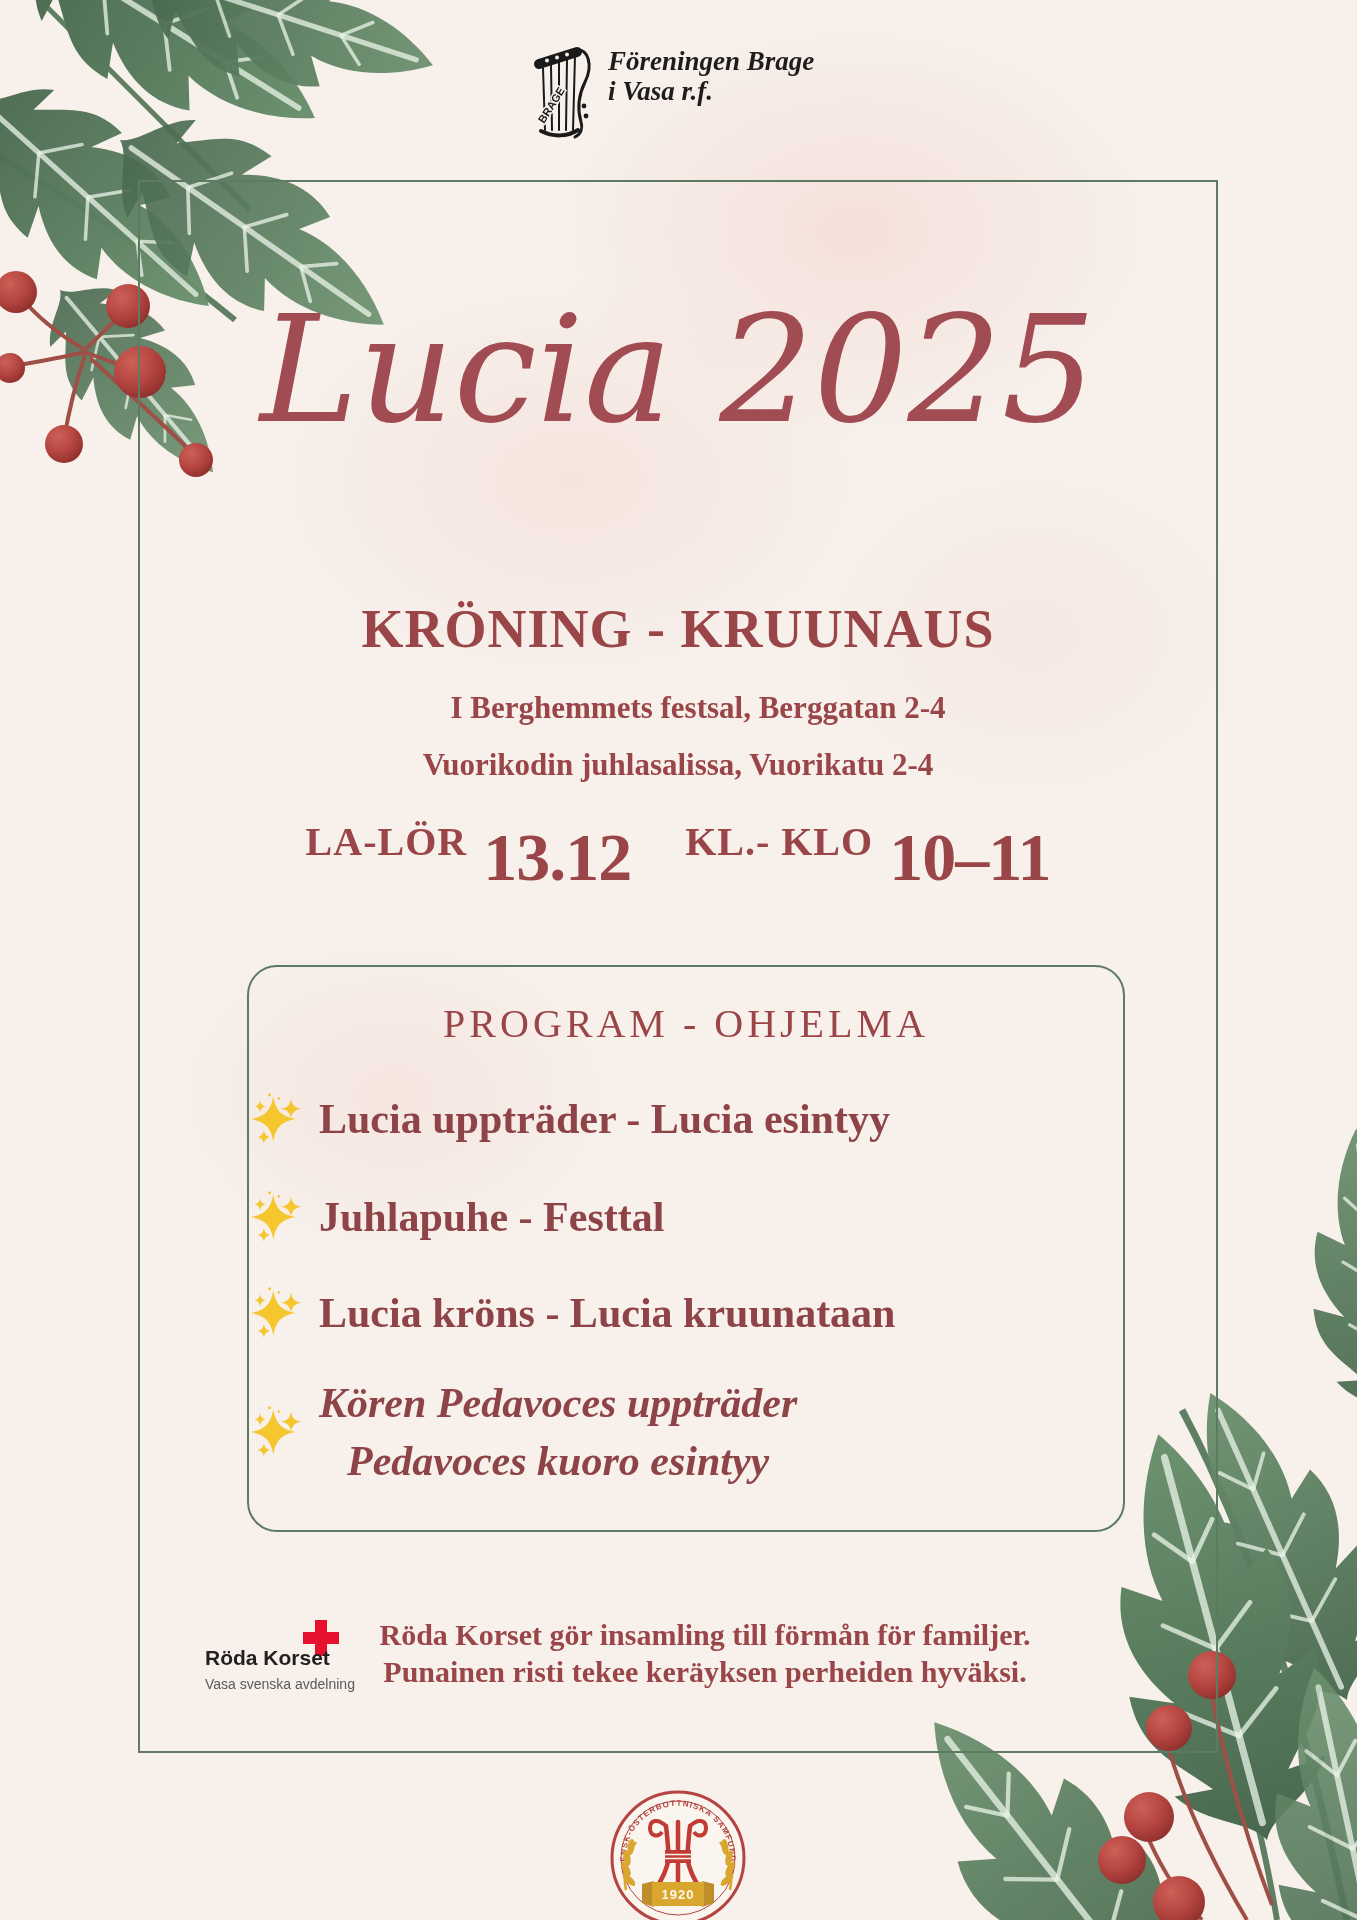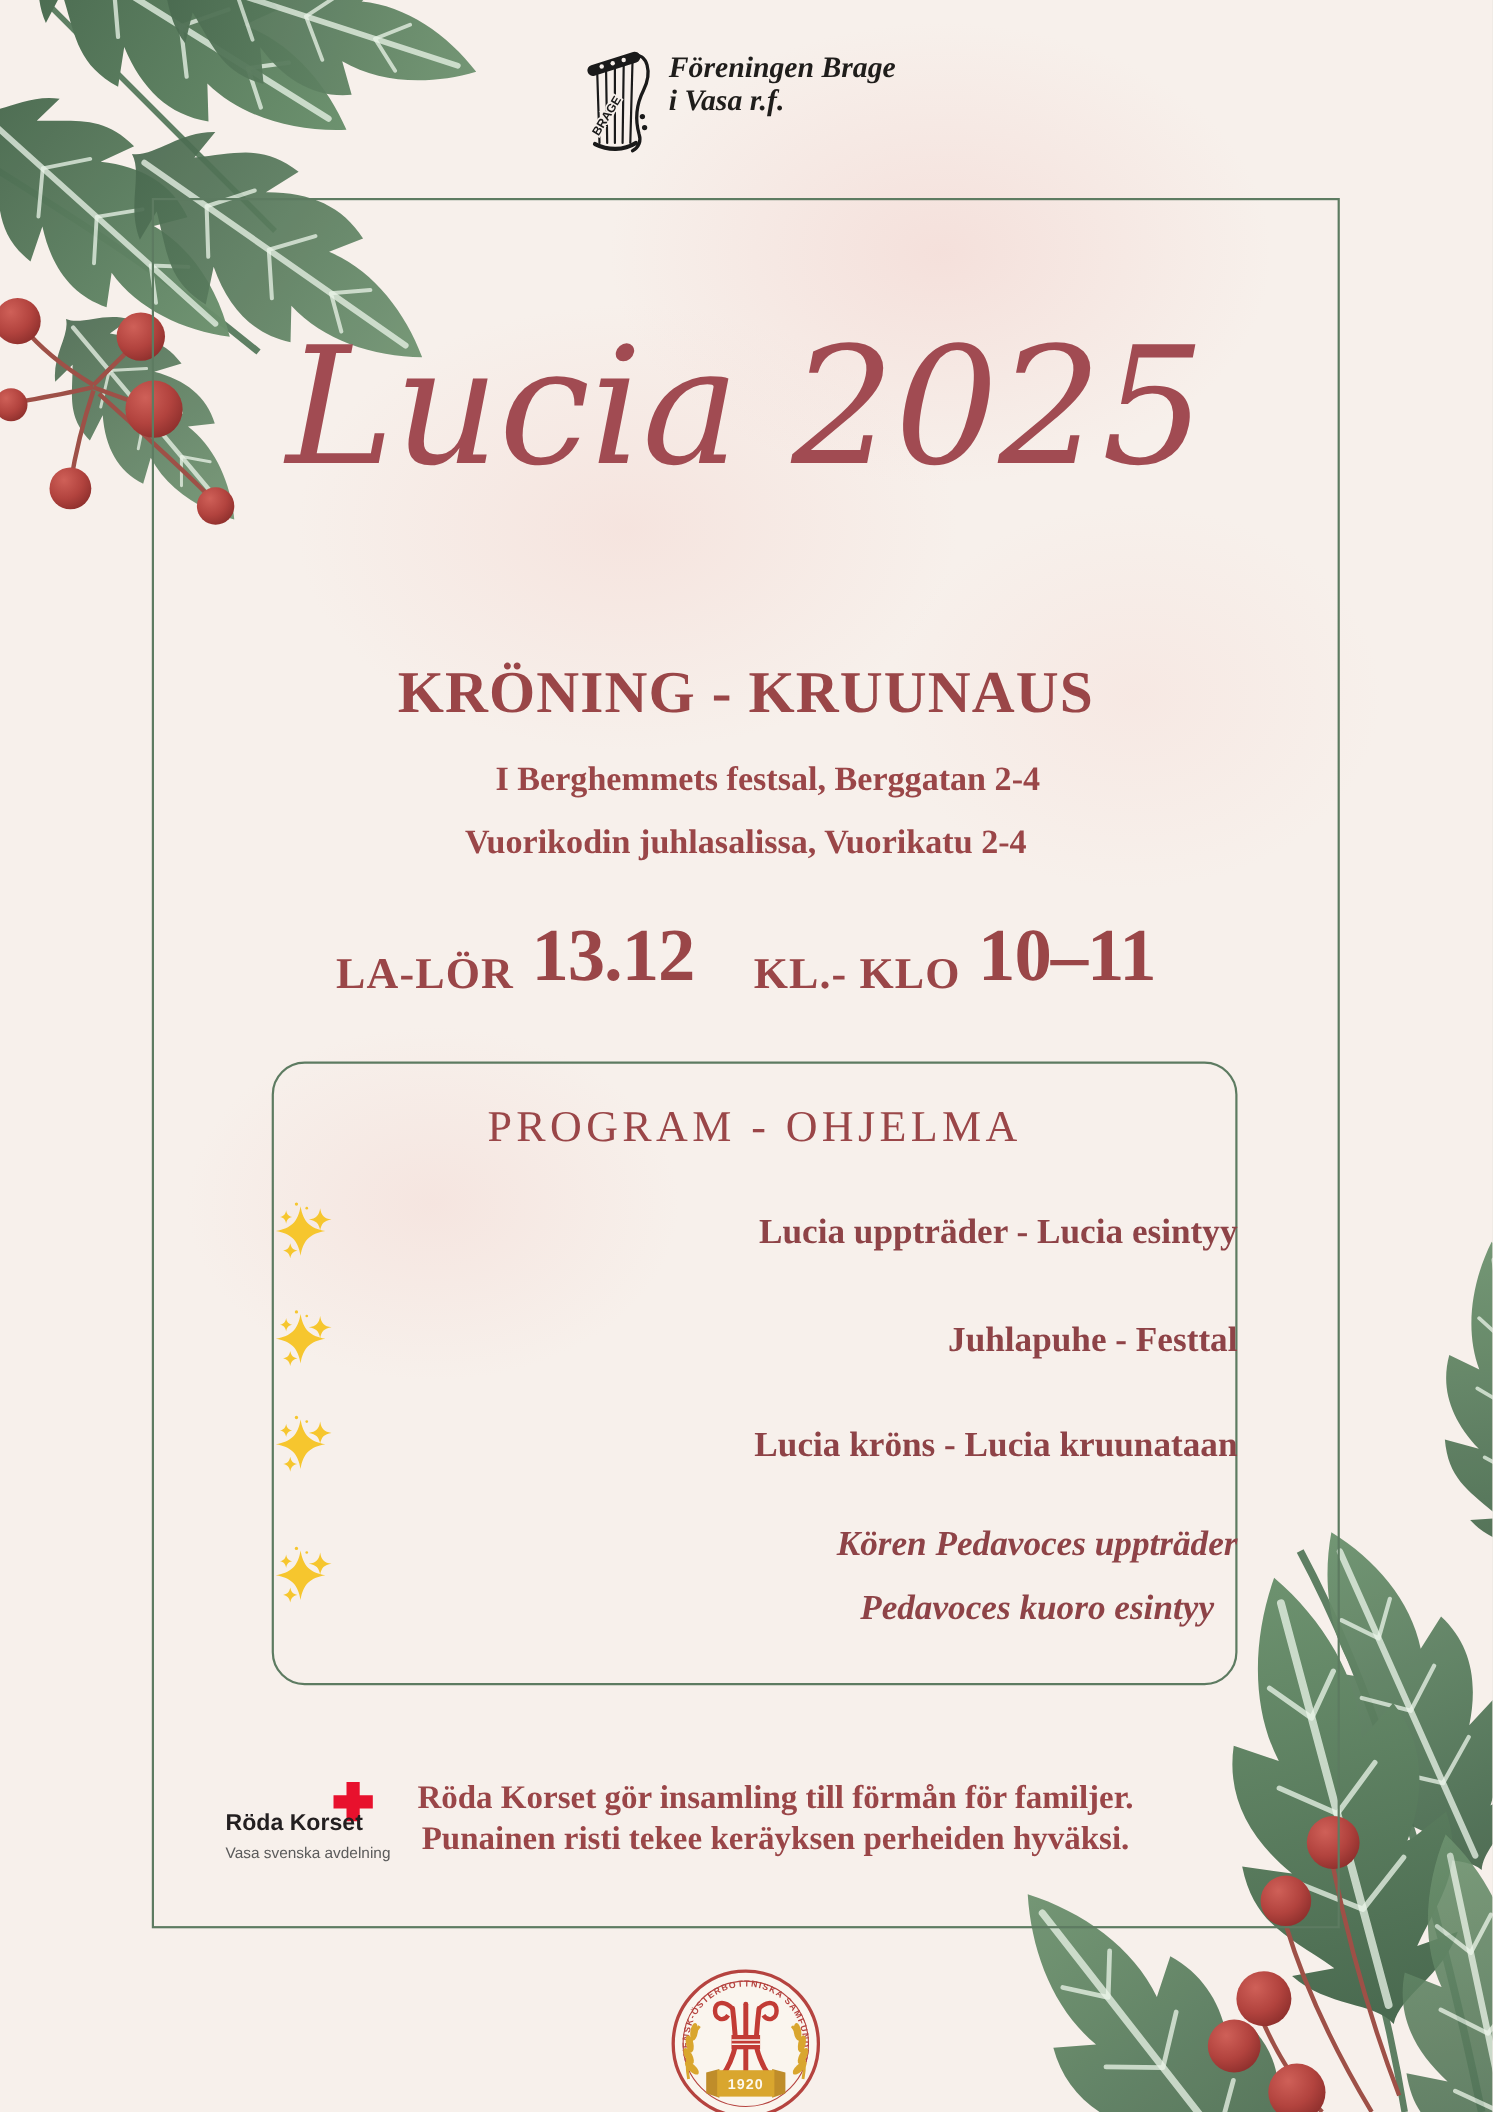--- a/index.html
+++ b/index.html
@@ -32,38 +32,38 @@
     top:278px;font-size:148px;line-height:1.25;
     font-style:italic;color:#a14b52;
     font-family:"DejaVu Serif","Liberation Serif",serif;
   }
   .ceremony{top:598px;font-size:54px;font-weight:bold;letter-spacing:1px;color:#9a4648;}
   .venue{font-size:31px;font-weight:bold;color:#9a4648;}
   .venue-sv{top:690px;margin-left:20px;}
   .venue-fi{top:747px;}
   .dateline{
     left:138px;top:818px;width:1080px;height:90px;
-    display:flex;justify-content:center;align-items:flex-end;gap:16px;
+    display:flex;justify-content:center;align-items:flex-start;gap:16px;
     color:#9a4648;font-weight:bold;
   }
   .dt-small{font-size:40px;letter-spacing:1px;}
   .dt-big{font-size:68px;letter-spacing:-1px;}
   .dt-gap{width:22px;}
   .program-box{
     left:247px;top:965px;width:878px;height:567px;
     border:2px solid #5d7b61;border-radius:30px;box-sizing:border-box;
   }
   .program-heading{
     left:247px;top:1000px;width:878px;text-align:center;
     font-size:40px;letter-spacing:4px;color:#9a4648;
   }
   .program-item{
     left:247px;width:878px;height:66px;
-    display:flex;justify-content:space-between;align-items:center;gap:12px;
-    color:#8e4347;font-weight:bold;font-size:32px;
+    display:flex;justify-content:flex-start;align-items:center;gap:12px;
+    color:#8e4347;font-weight:bold;font-size:42px;
   }
   .program-item .sparkle-icon{width:60px;height:60px;flex:0 0 auto;}
   .item-lines{text-align:center;line-height:58px;}
   .rc-org{left:205px;top:1646px;font-family:"Liberation Sans",sans-serif;font-weight:bold;font-size:21px;color:#231f20;}
   .rc-branch{left:205px;top:1676px;font-family:Liberation Sans, sans-serif;font-size:14px;color:#5b5b5b;}
   .rc-lines{left:350px;top:1616px;width:710px;text-align:center;
     font-size:30px;font-weight:bold;color:#9a4648;line-height:37px;}
   .sr-only{position:absolute;width:1px;height:1px;overflow:hidden;clip:rect(0 0 0 0);}
 </style>
 </head>

